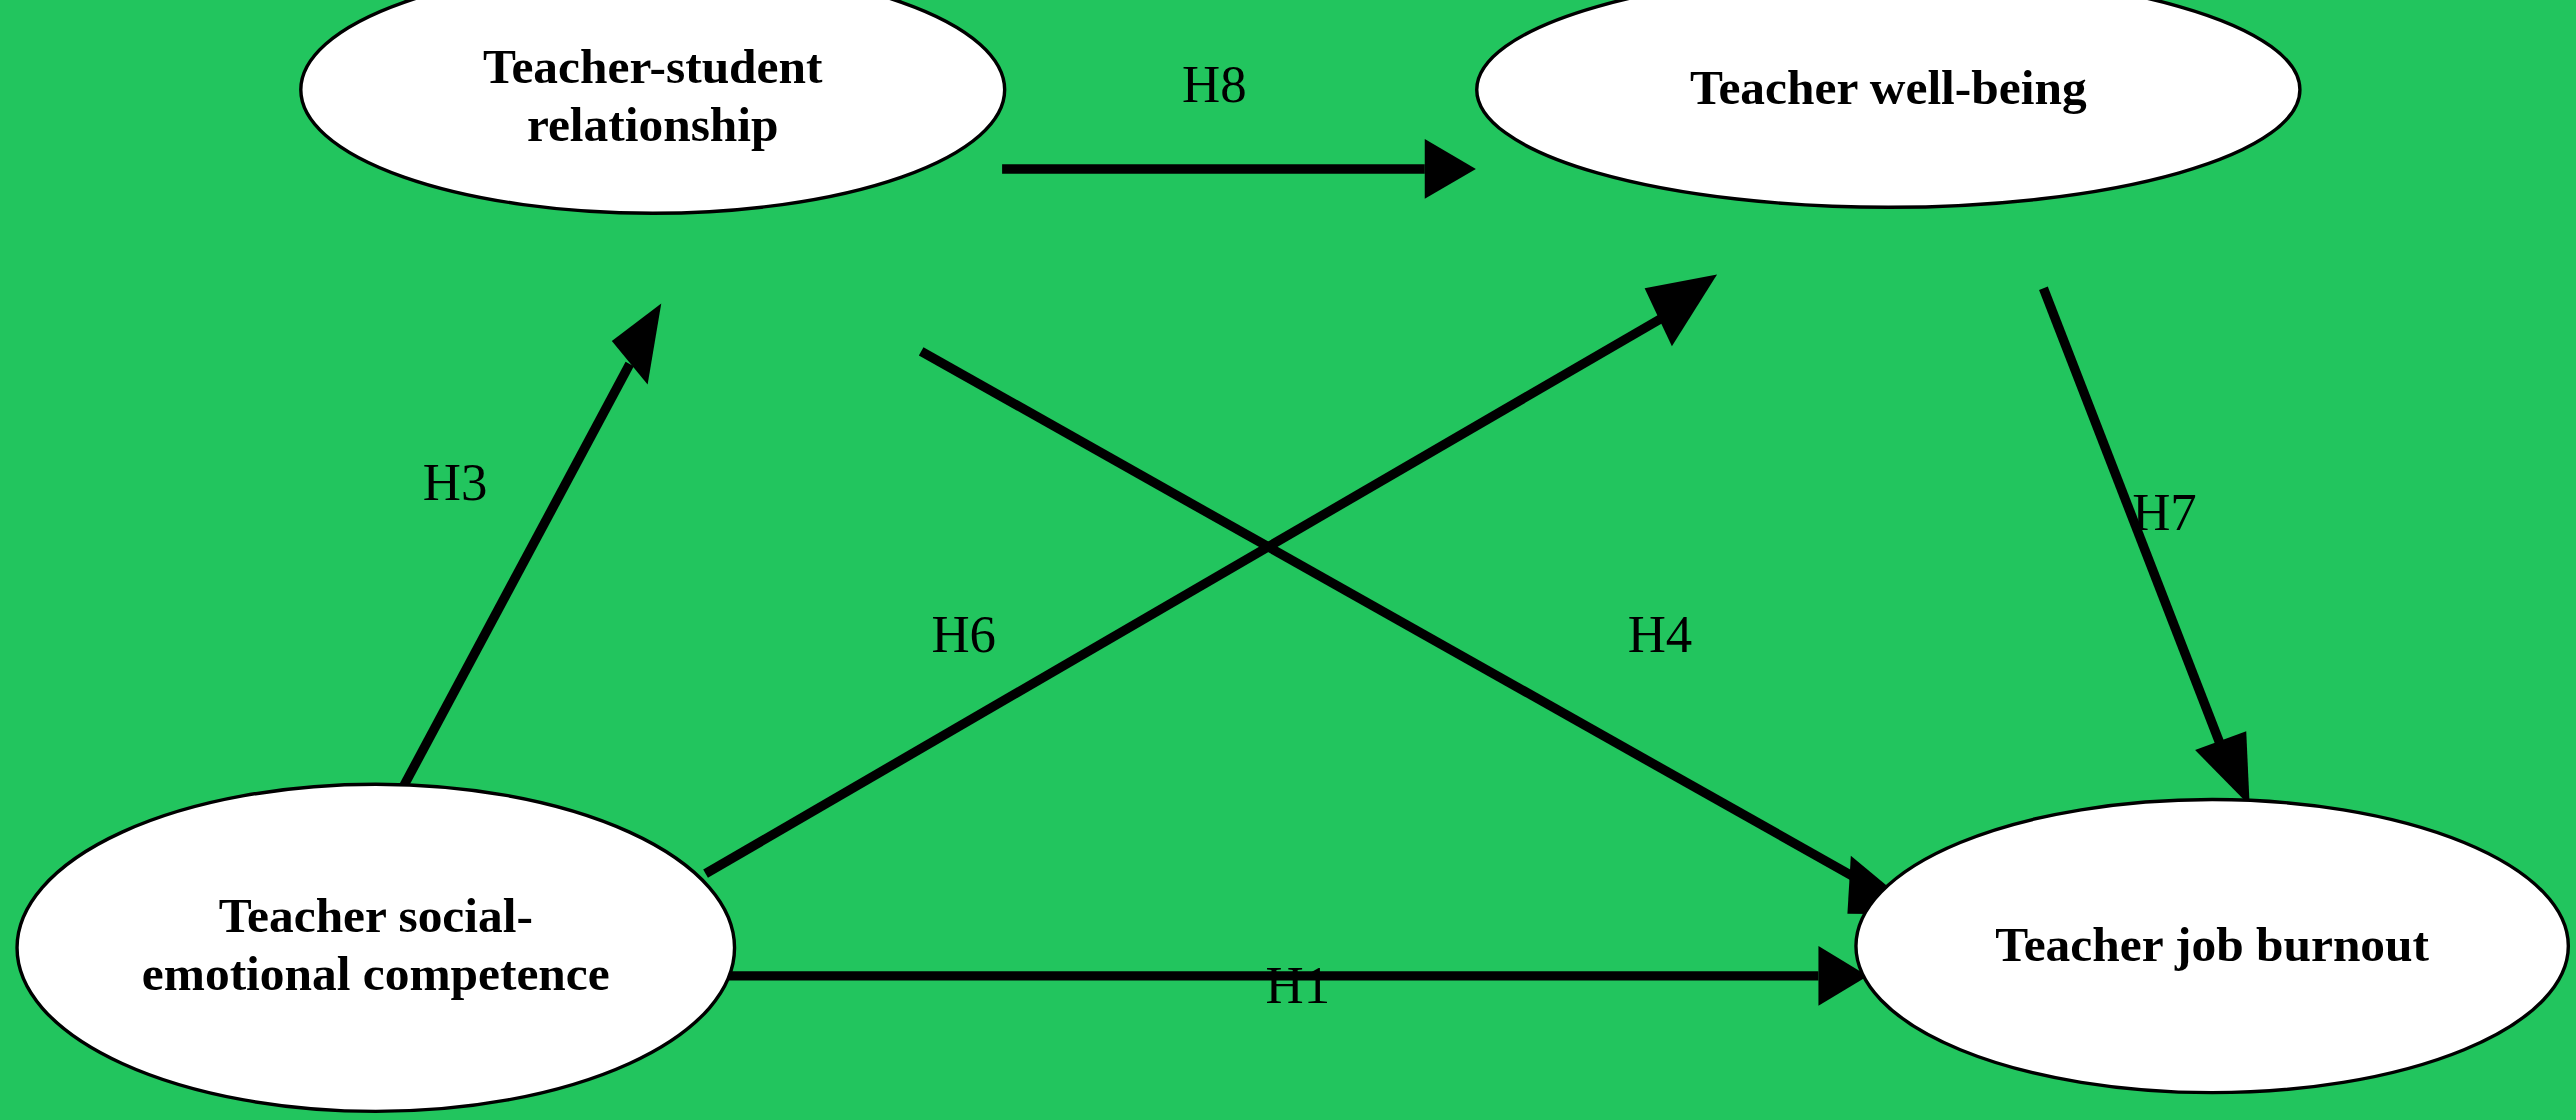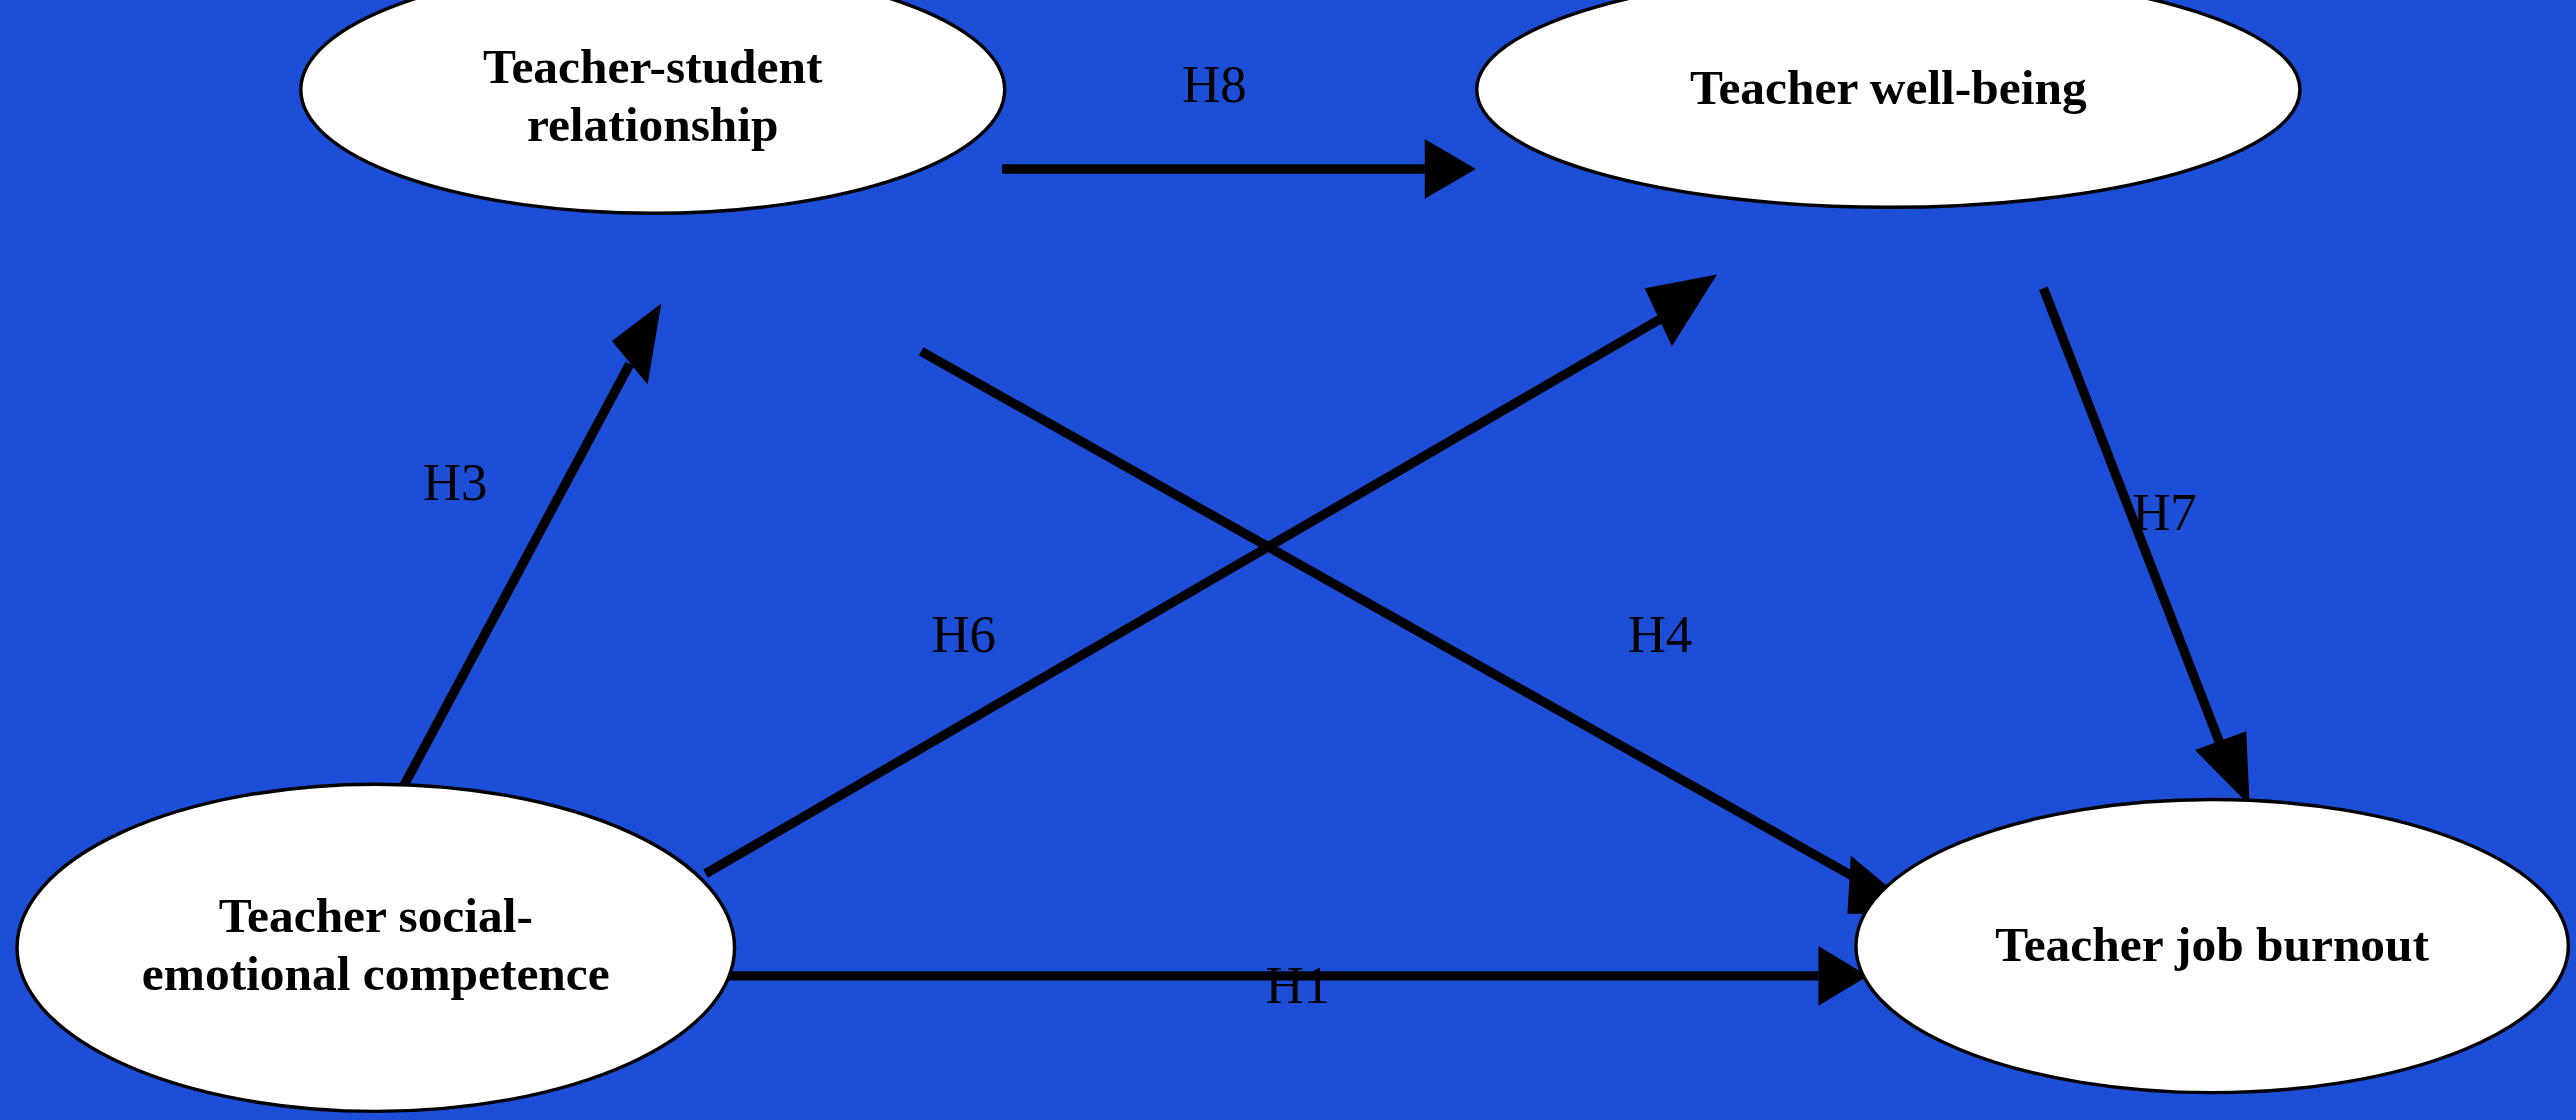--- a/index.html
+++ b/index.html
@@ -8,21 +8,21 @@
     padding: 0;
     background: #ffffff;
   }
   body {
     font-family: "Liberation Serif", "DejaVu Serif", serif;
   }
   #diagram-root {
     position: relative;
     width: 2576px;
     height: 1121px;
-    background: #1d4ed8;
+    background: #22c55e;
     overflow: hidden;
   }
   #model-svg {
     position: absolute;
     top: 0;
     left: 0;
     width: 2576px;
     height: 1121px;
     display: block;
   }

